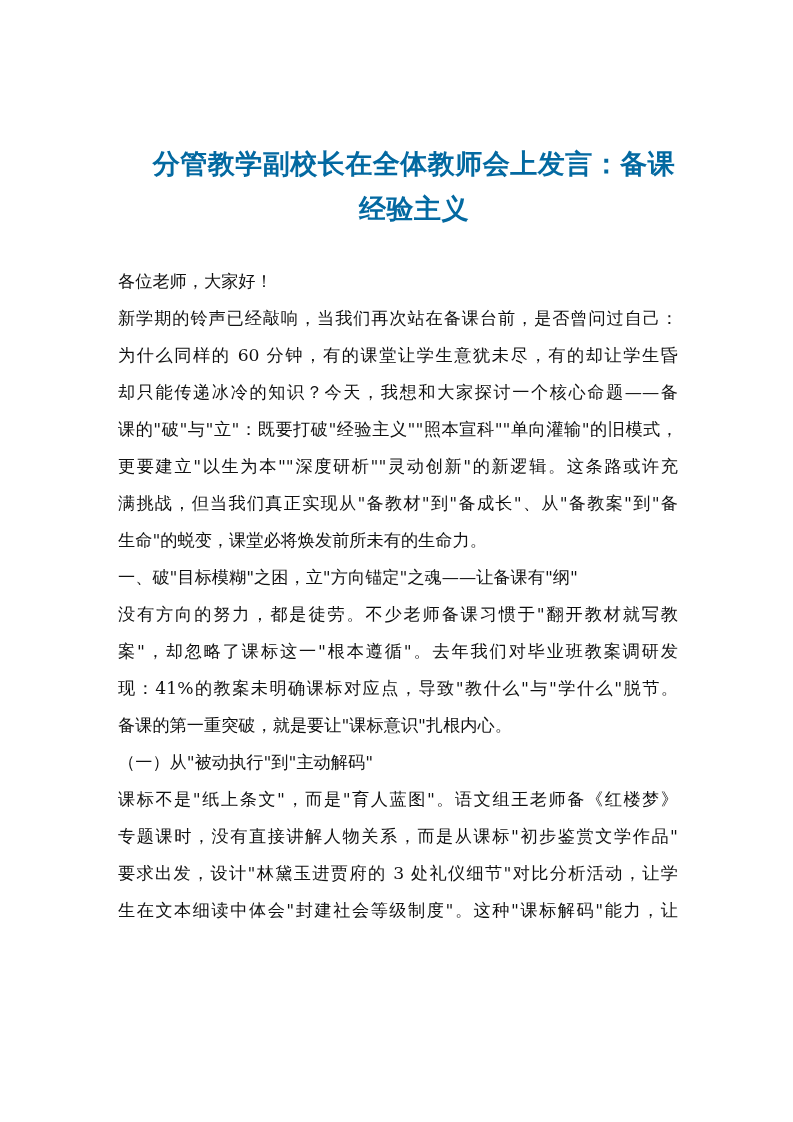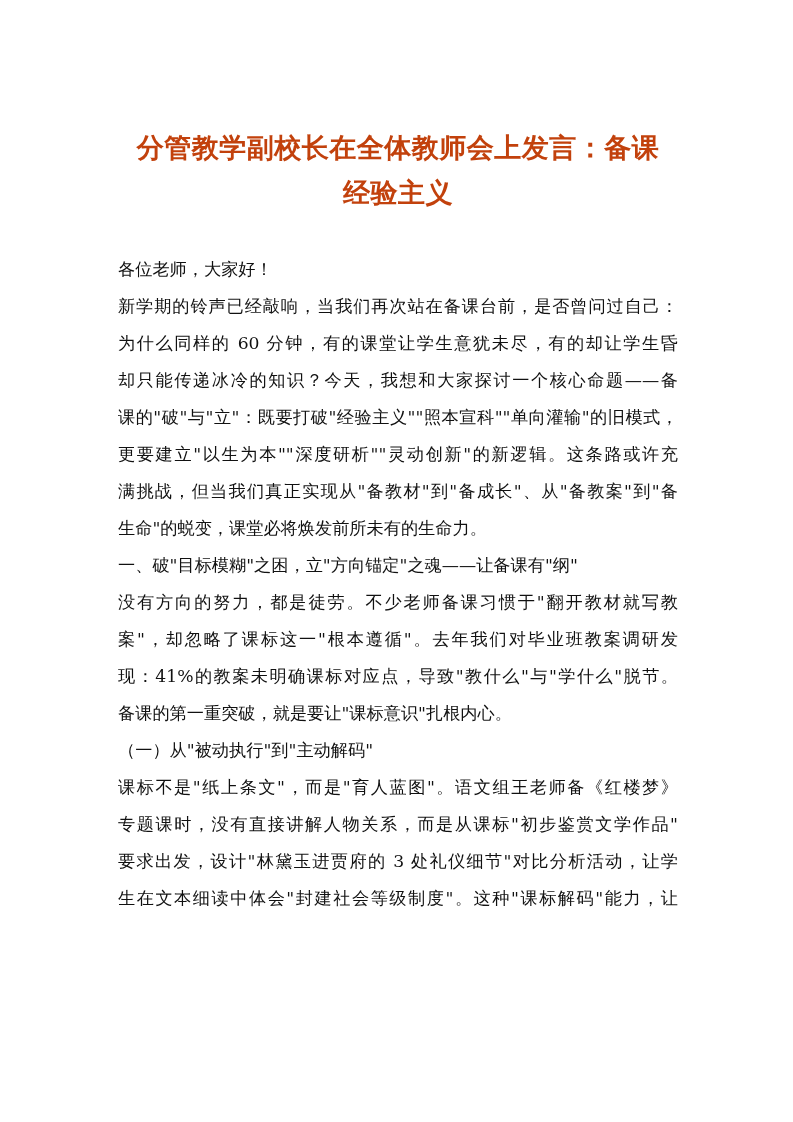--- a/index.html
+++ b/index.html
@@ -23,30 +23,30 @@
   }
   .title {
     position: absolute;
     left: 0;
     width: 560px;
     text-align: center;
     font-family: "DejaVu Sans", "Liberation Sans", sans-serif;
     font-weight: bold;
     font-size: 27px;
     letter-spacing: 0.5px;
-    color: #c2410c;
-    margin: 0;
+    color: #0369a1;
+    margin: 16px;
     line-height: 45px;
   }
   .title-line-1 { top: 125px; }
   .title-line-2 { top: 170px; }
   .body-text {
     position: absolute;
     left: 0;
-    top: 251px;
+    top: 263px;
     width: 560px;
   }
   .line {
     display: block;
     height: 37px;
     line-height: 37px;
     font-size: 17.2px;
     white-space: nowrap;
     overflow: visible;
     text-align: justify;

